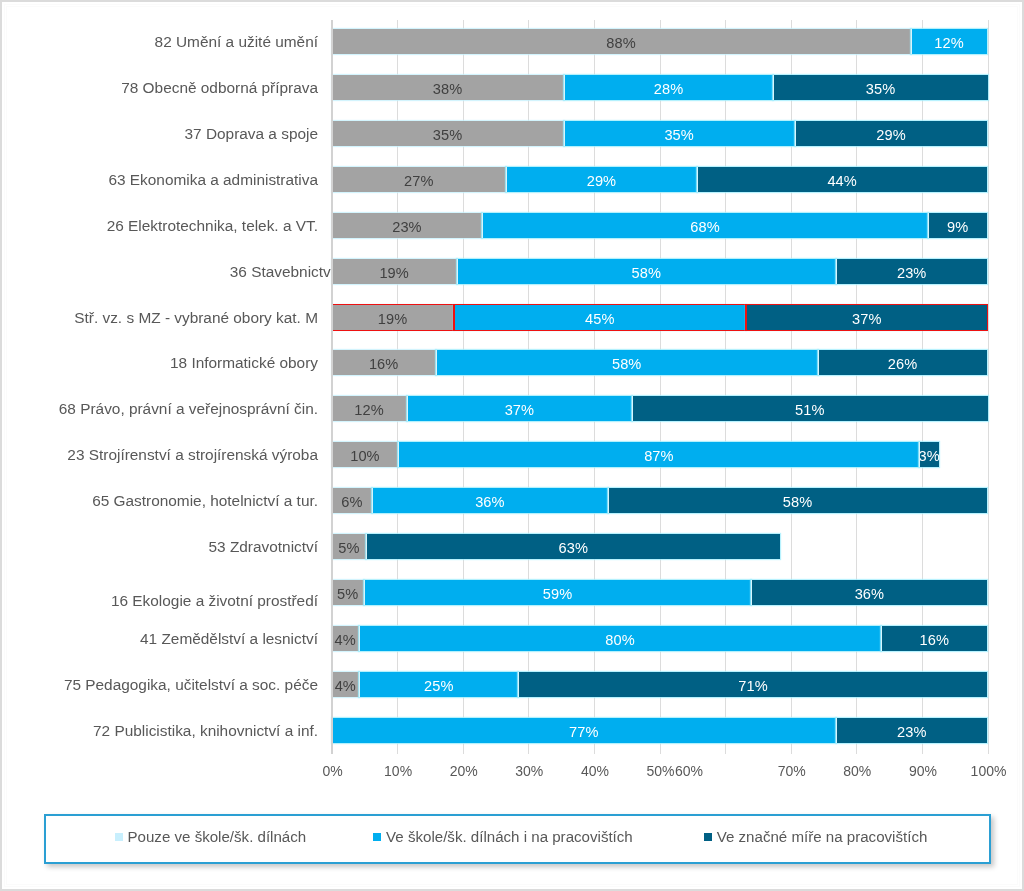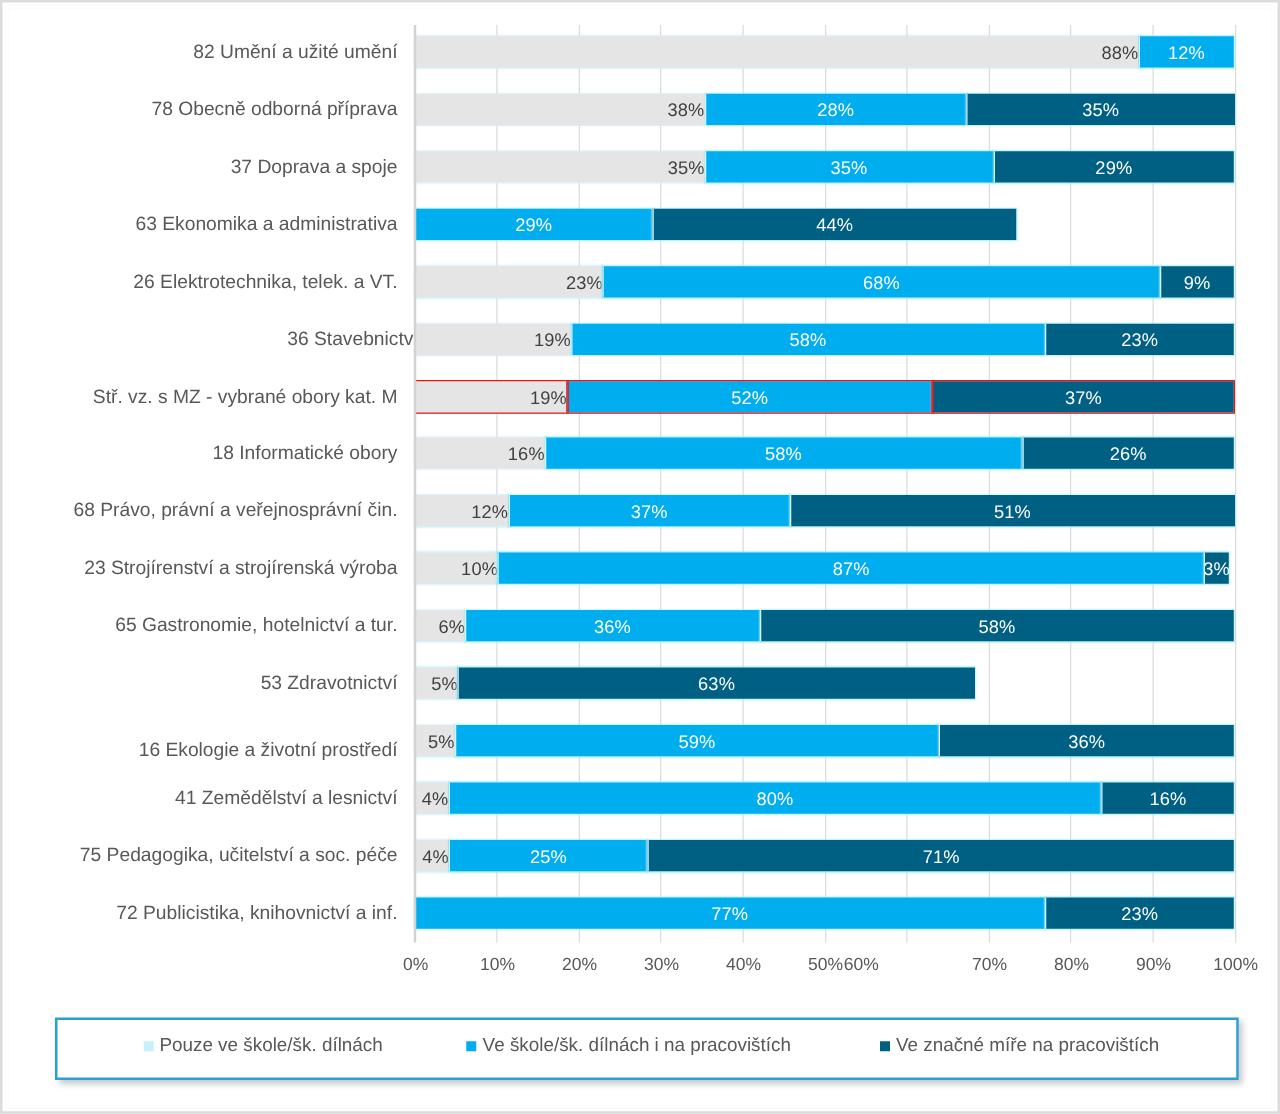--- a/index.html
+++ b/index.html
@@ -55,21 +55,21 @@
     background:#d8f4fc;pointer-events:none;
   }
   .seg:first-child::after{display:none;}
   .seg span{
     font-size:14.6px;
     line-height:1;
     position:relative;top:1.5px;
     white-space:nowrap;
     letter-spacing:0.1px;
   }
-    .seg.s0{background:#e5e5e5; box-shadow:0 0 1px 1px rgba(196,240,252,0.75);justify-content:flex-end;}
+    .seg.s0{background:#a3a3a3; box-shadow:0 0 1px 1px rgba(196,240,252,0.75);}
     .seg.s1{background:#00aeef; box-shadow:0 0 1px 1px rgba(160,238,253,0.80);}
     .seg.s2{background:#006084; box-shadow:0 0 1px 1px rgba(160,238,253,0.75);}
   .seg.s0 span{color:#404040;}
   .seg.s1 span{color:#ffffff;}
   .seg.s2 span{color:#ffffff;}
   .bar-row.hl .seg{
     outline: 1.6px solid #ee1111;
     outline-offset: -0.6px;
   }
   .bar-row.hl .seg::after{
@@ -187,20 +187,23 @@
             <span>35%</span>
           </div>
           <div class="seg s1" style="width: 230.912px;">
             <span>35%</span>
           </div>
           <div class="seg s2" style="width: 192.864px;">
             <span>29%</span>
           </div>
         </div>
         <div class="bar-row" style="left: 331.5px; top: 167px;">
+          <div class="seg s0" style="width: 174.496px;">
+            <span>27%</span>
+          </div>
           <div class="seg s1" style="width: 190.896px;">
             <span>29%</span>
           </div>
           <div class="seg s2" style="width: 290.608px;">
             <span>44%</span>
           </div>
         </div>
         <div class="bar-row" style="left: 331.5px; top: 213px;">
           <div class="seg s0" style="width: 150.88px;">
             <span>23%</span>
@@ -221,21 +224,21 @@
           </div>
           <div class="seg s2" style="width: 151.536px;">
             <span>23%</span>
           </div>
         </div>
         <div class="bar-row hl" style="left: 331.5px; top: 305px;">
           <div class="seg s0" style="width: 122.016px;">
             <span>19%</span>
           </div>
           <div class="seg s1" style="width: 292.576px;">
-            <span>52%</span>
+            <span>45%</span>
           </div>
           <div class="seg s2" style="width: 241.408px;">
             <span>37%</span>
           </div>
         </div>
         <div class="bar-row" style="left: 331.5px; top: 350px;">
           <div class="seg s0" style="width: 104.304px;">
             <span>16%</span>
           </div>
           <div class="seg s1" style="width: 381.792px;">
@@ -253,21 +256,21 @@
             <span>37%</span>
           </div>
           <div class="seg s2" style="width: 382px;">
             <span>51%</span>
           </div>
         </div>
         <div class="bar-row" style="left: 331.5px; top: 442px;">
           <div class="seg s0" style="width: 66.912px;">
             <span>10%</span>
           </div>
-          <div class="seg s1" style="width: 565px;">
+          <div class="seg s1" style="width: 521px;">
             <span>87%</span>
           </div>
           <div class="seg s2" style="width: 19.68px;">
             <span>3%</span>
           </div>
         </div>
         <div class="bar-row" style="left: 331.5px; top: 488px;">
           <div class="seg s0" style="width: 40.672px;">
             <span>6%</span>
           </div>

